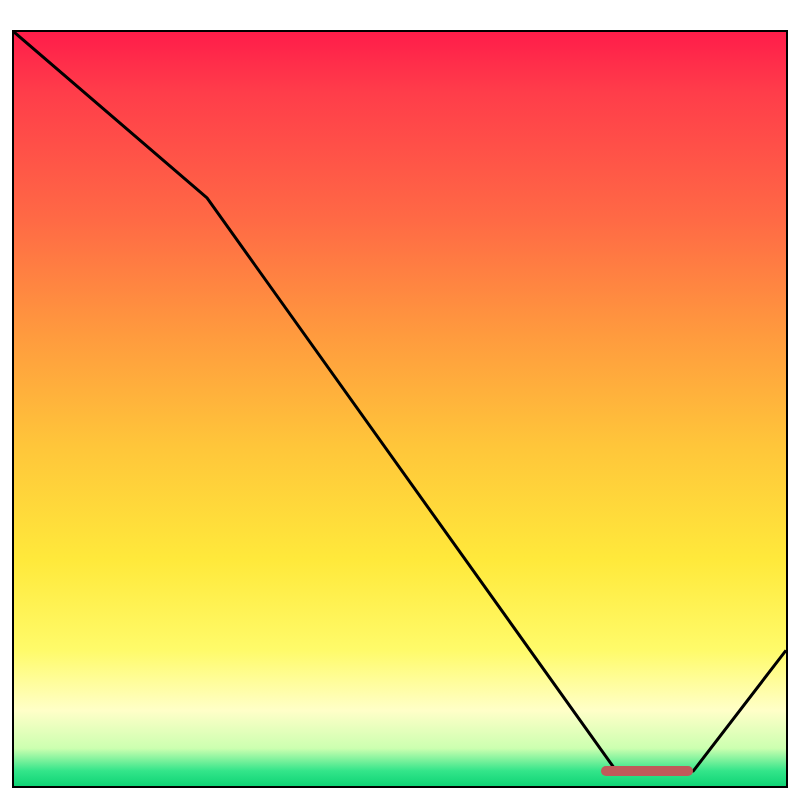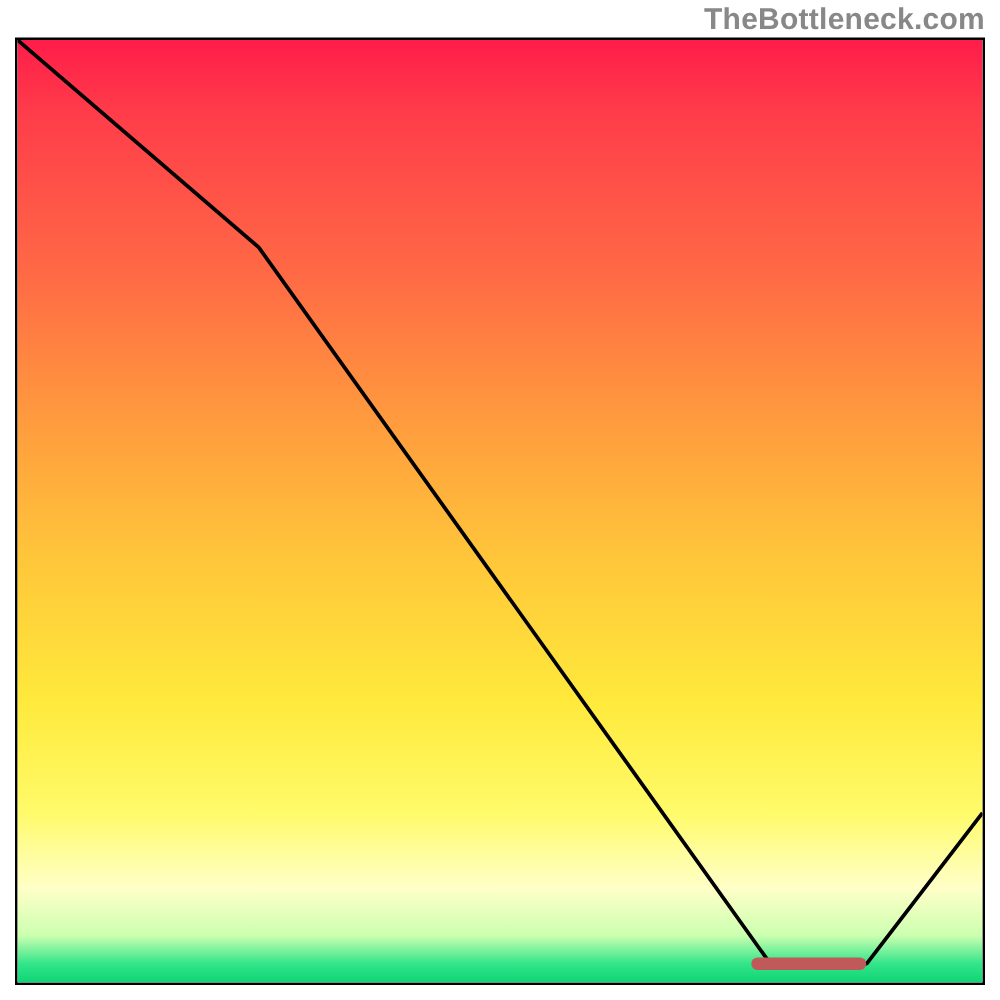--- a/index.html
+++ b/index.html
@@ -65,21 +65,20 @@
     height: 10px;
     border-radius: 5px;
     background: #c05a5a;
   }
 </style>
 </head>
 <body>
 
 <div class="canvas">
 
-  <div class="watermark">TheBottleneck.com</div>
 
   <div class="plot-area">
     <div class="gradient"></div>
 
     <svg class="line-layer" viewBox="0 0 772 754" preserveAspectRatio="none">
       <path fill="none" stroke="#000000" stroke-width="3" stroke-linejoin="round" d="M0.0 0.0 L193.0 165.9 L602.2 738.9 L679.4 738.9 L772.0 618.3" id="curve-path"></path>
     </svg>
 
     <div class="marker" id="optimal-marker" style="left: 586.72px; width: 92.64px; top: 733.92px; background: rgb(192, 90, 90);"></div>
   </div>

